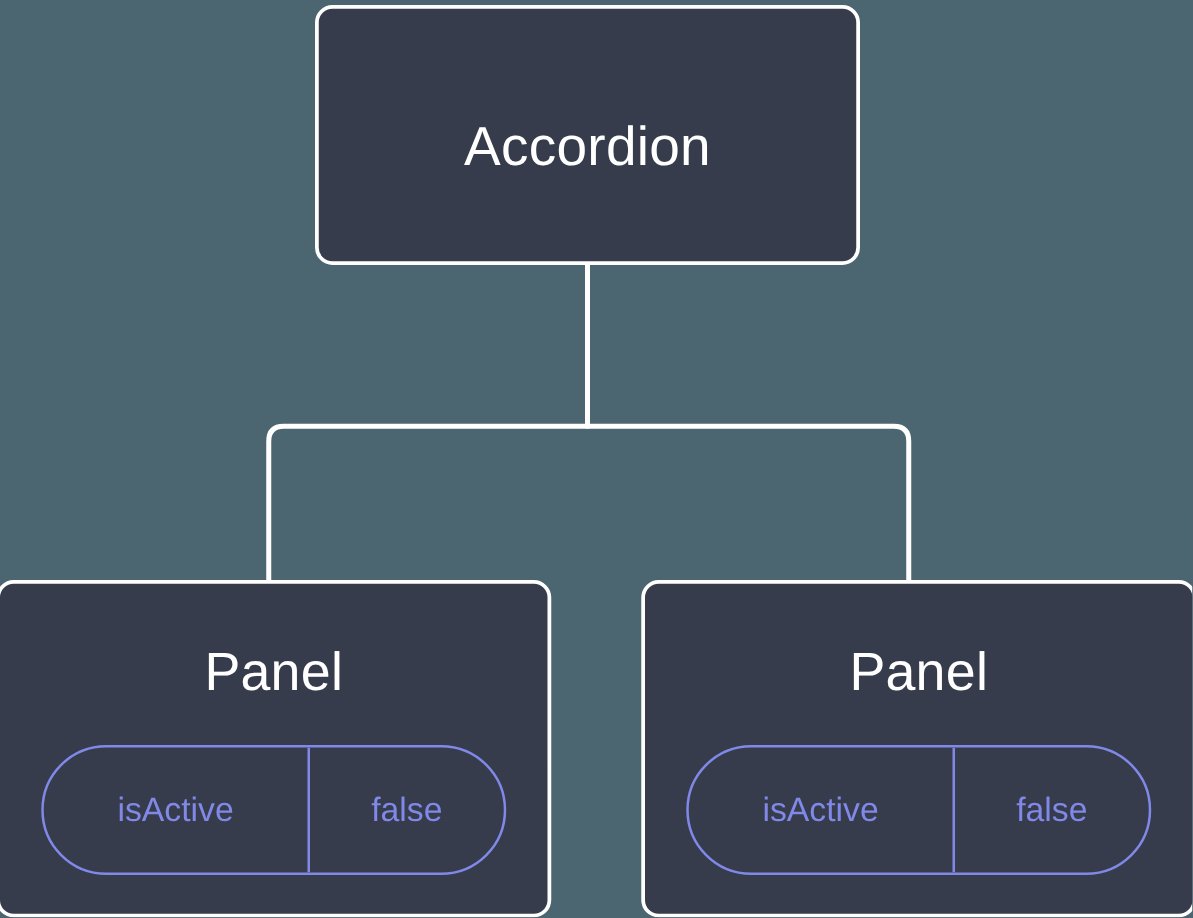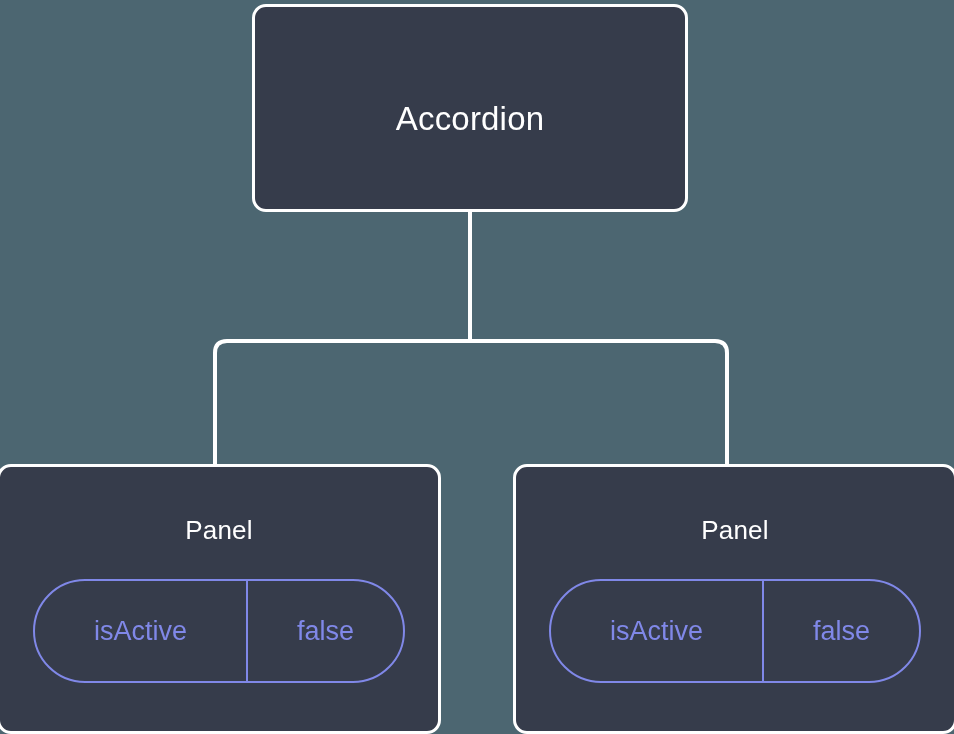--- a/index.html
+++ b/index.html
@@ -42,37 +42,37 @@
 
   
   .node-root {
     left: 252px;
     top: 4px;
     width: 436px;
     height: 208px;
     justify-content: center;
   }
   .node-root .node-title {
-    font-size: 33px;
+    font-size: 44px;
     margin-top: 20px;
   }
 
   
   .node-child {
     width: 444px;
     height: 270px;
     top: 464px;
     padding-top: 50px;
   }
   .node-child-left  { left: -3px; }
   .node-child-right { left: 513px; }
 
   .node-title {
     color: #ffffff;
-    font-size: 26px;
+    font-size: 43px;
     font-weight: 400;
     line-height: 1;
     letter-spacing: 0.2px;
     white-space: nowrap;
   }
 
   
   .prop-pill {
     display: flex;
     align-items: stretch;

